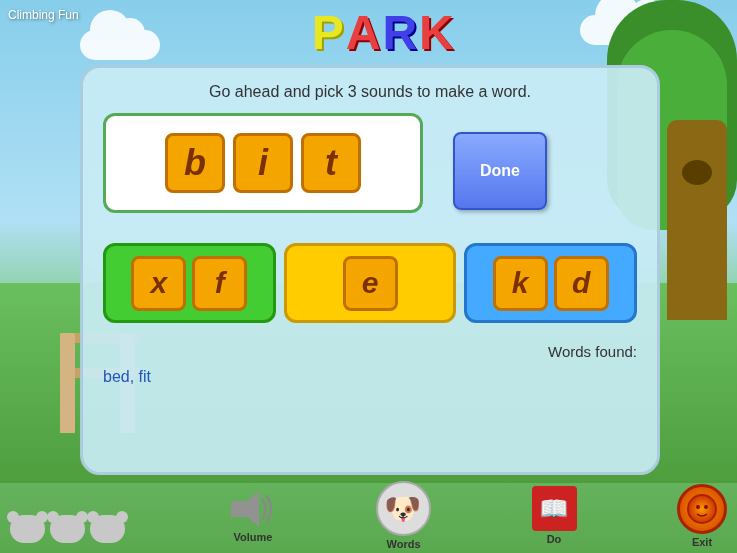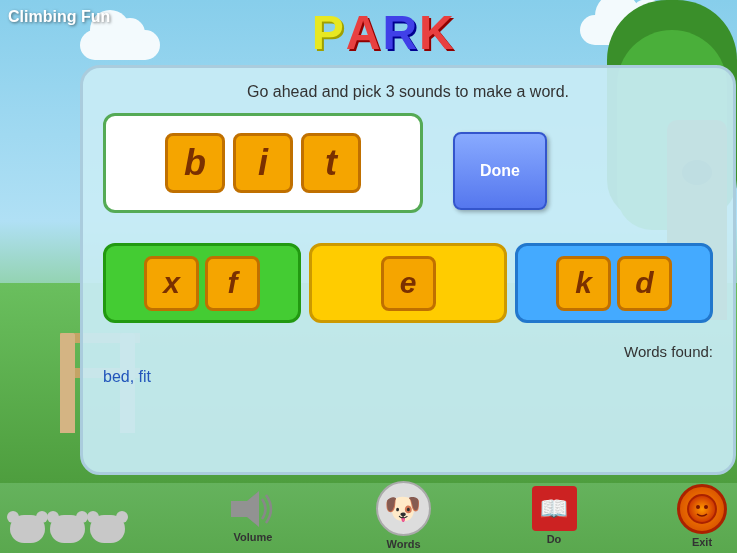--- a/index.html
+++ b/index.html
@@ -154,22 +154,22 @@
     }
     .bone::before { left: -3px; }
     .bone::after { right: -3px; }
 
     
     .game-title {
       position: absolute;
       top: 8px;
       left: 8px;
       color: white;
-      font-size: 16px;
-      font-weight: bold;
+      font-size: 12px;
+      font-weight: normal;
       text-shadow: 1px 1px 3px rgba(0,0,0,0.5);
     }
 
     
     .park-letters {
       position: absolute;
       top: 5px;
       left: 50%;
       transform: translateX(-40%);
       font-size: 48px;
@@ -180,21 +180,21 @@
     .park-p { color: #e8e822; text-shadow: 2px 2px 0 #a0a000; }
     .park-a { color: #e84040; text-shadow: 2px 2px 0 #900000; }
     .park-r { color: #4040e8; text-shadow: 2px 2px 0 #000090; }
     .park-k { color: #e84040; text-shadow: 2px 2px 0 #900000; transform: rotate(-5deg) display: inline-block; }
 
     
     .main-panel {
       position: absolute;
       top: 65px;
       left: 80px;
-      width: 656px;
+      width: 580px;
       height: 410px;
       background: rgba(200, 235, 245, 0.92);
       border-radius: 20px;
       border: 3px solid #aaccdd;
       padding: 15px 20px;
     }
 
     .instruction-text {
       text-align: center;
       font-size: 16px;

